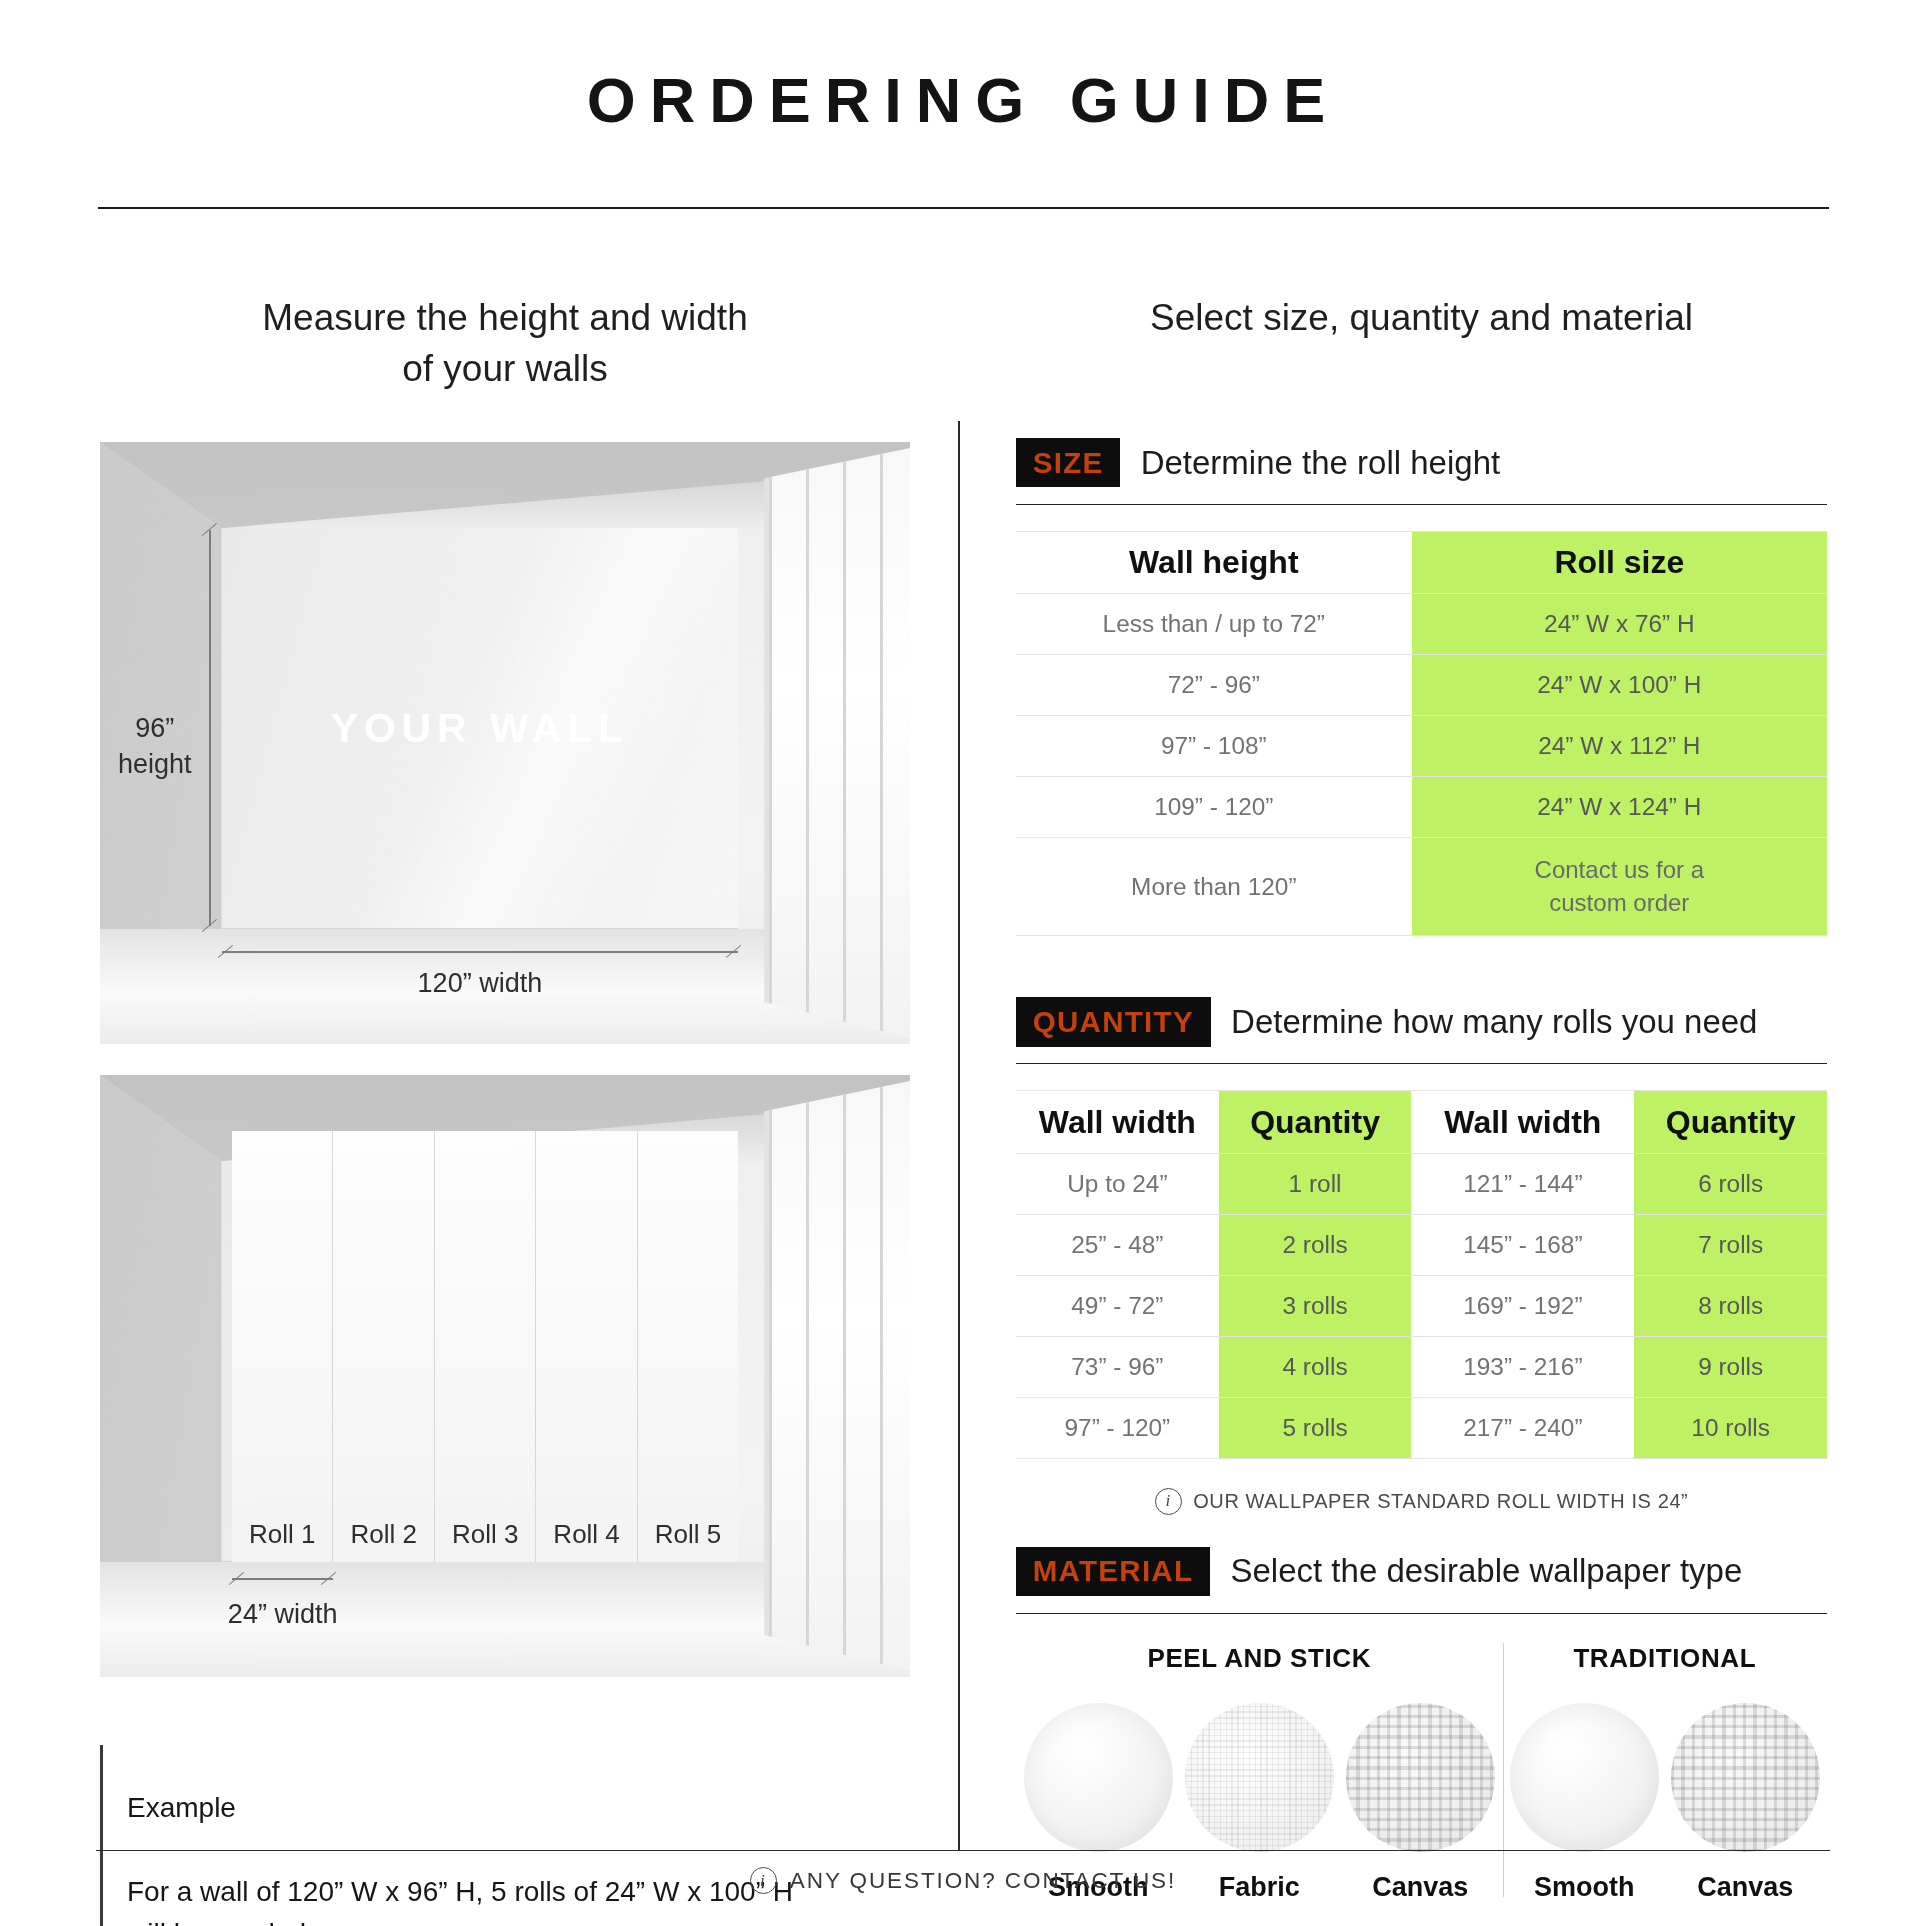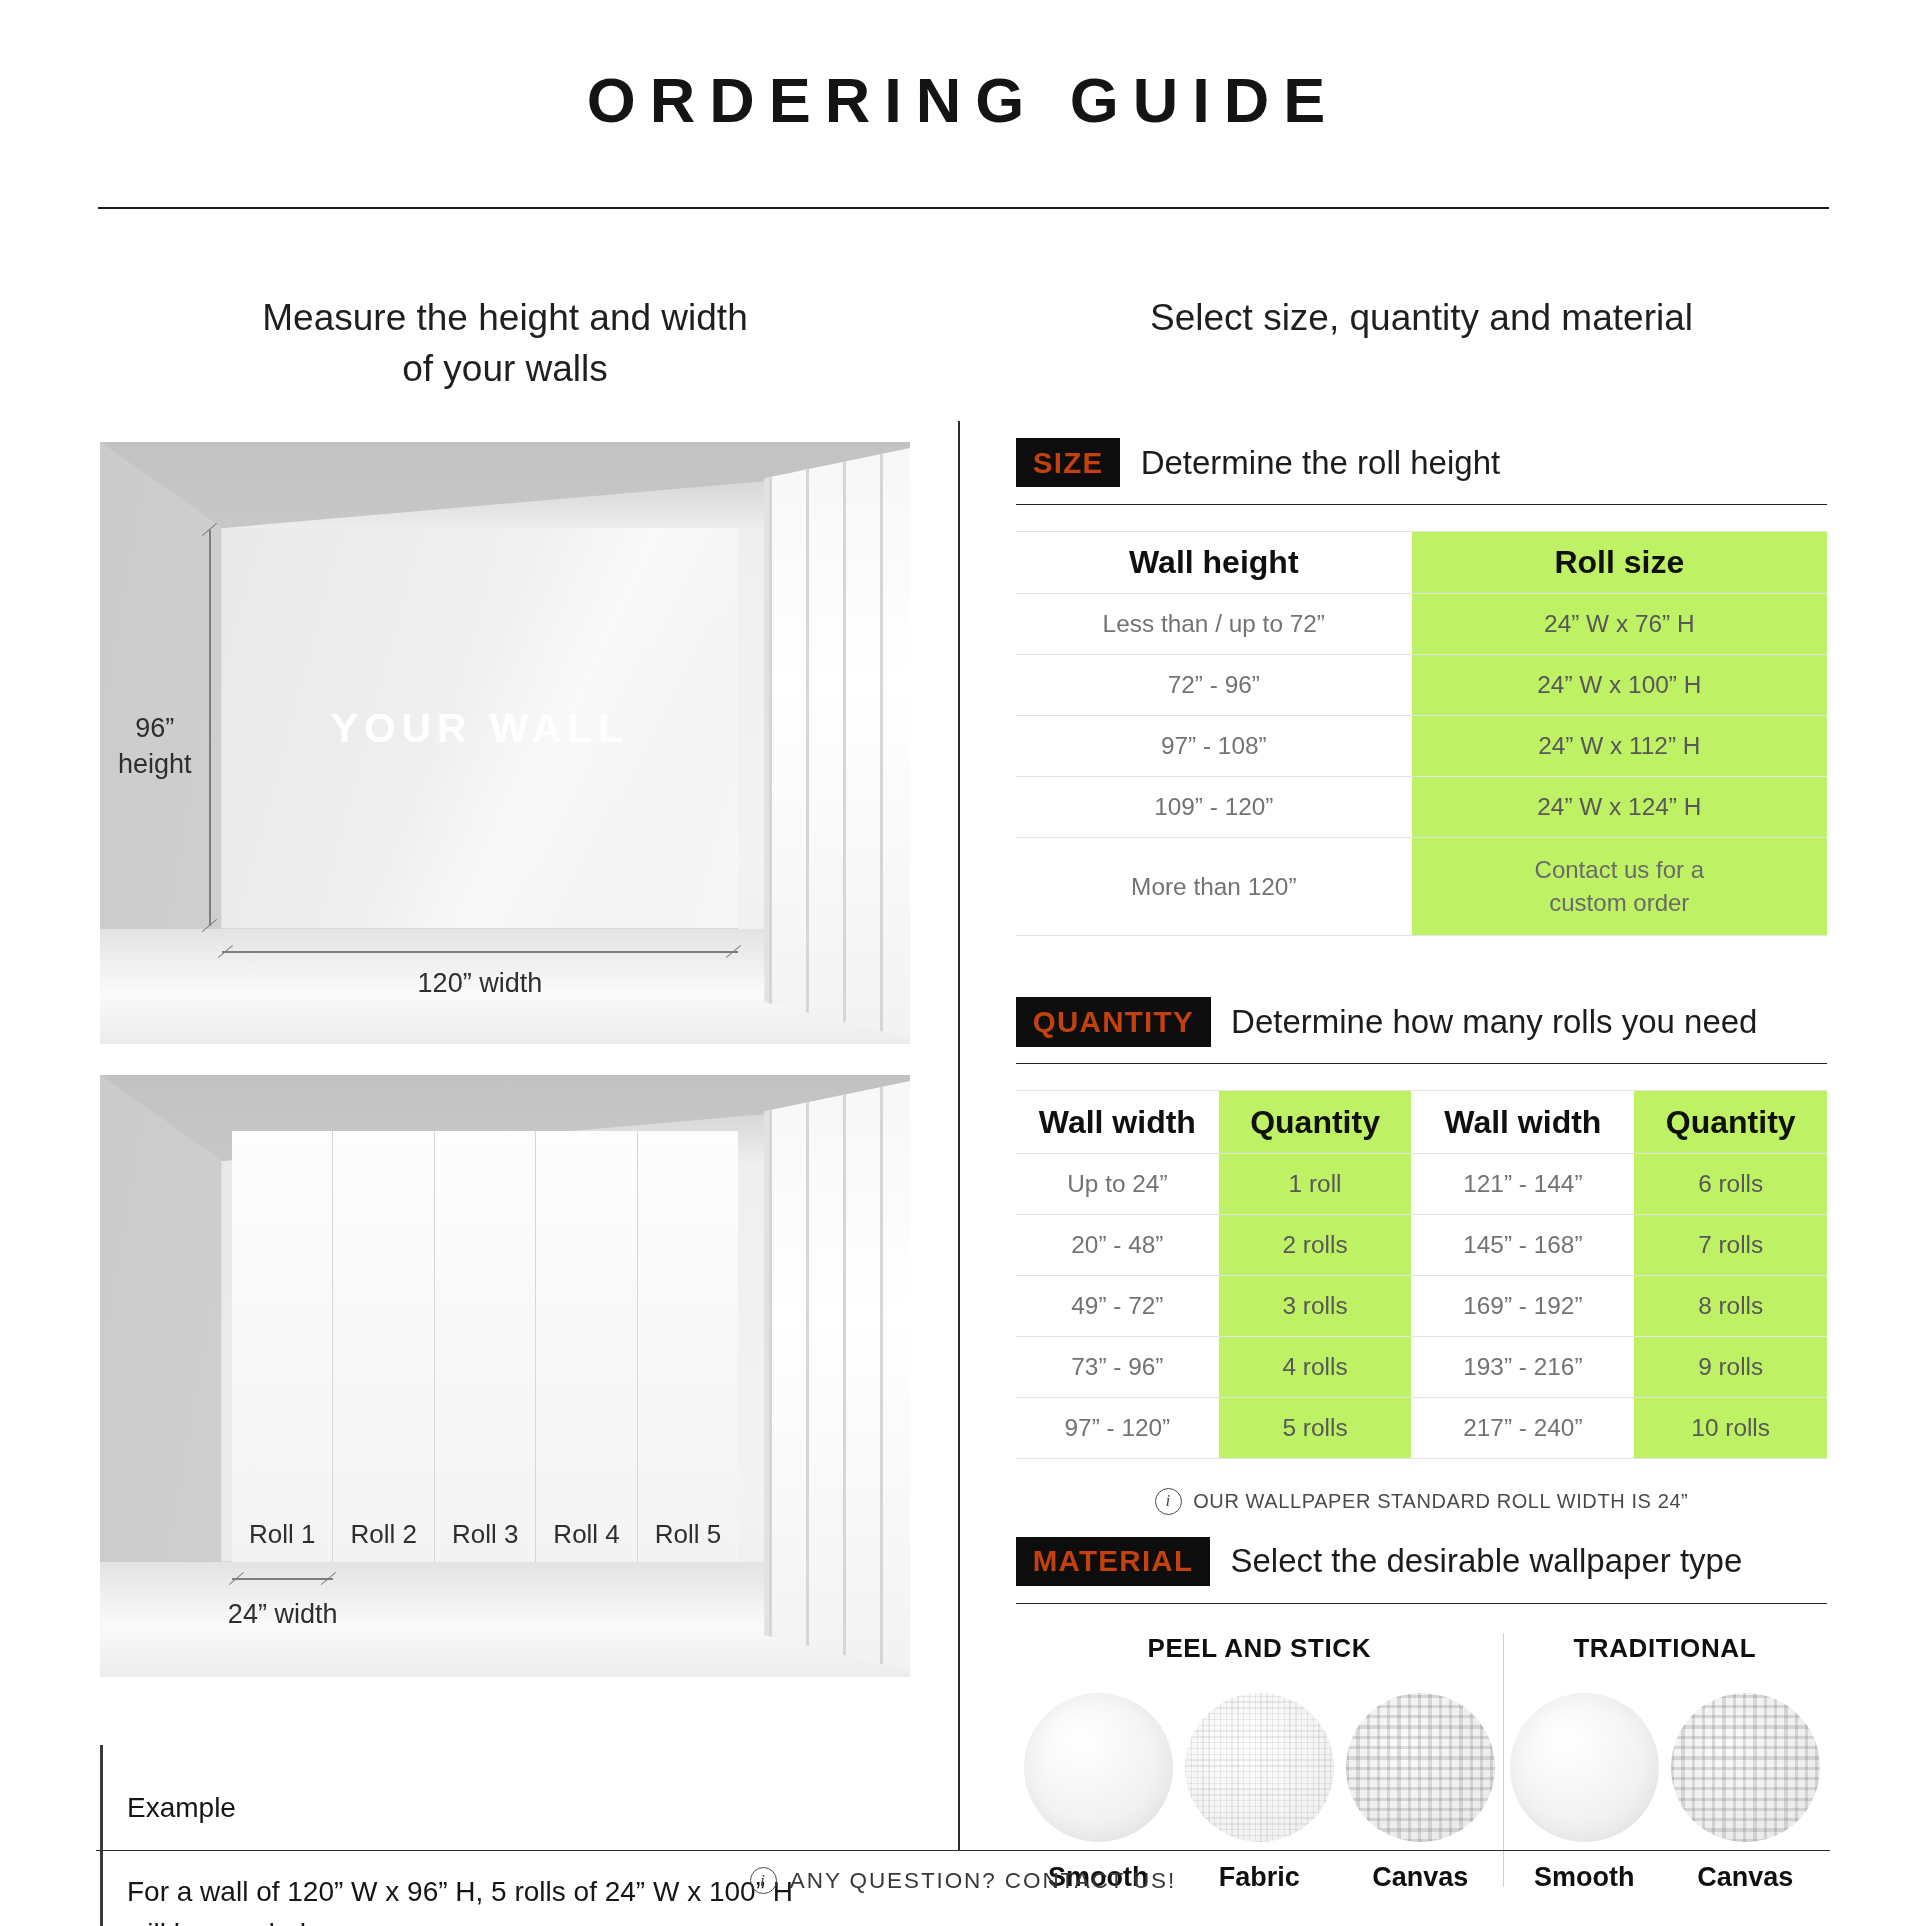--- a/index.html
+++ b/index.html
@@ -61,21 +61,21 @@
   .room-width-label.small { left:12.55%; width:20%; top:87%; }
 
   
   .example { display:flex; gap:24.4px; margin-top:68px; }
   .example-bar { width:2.6px; background:#3a3a3a; }
   .example-text { font-size:28px; line-height:1.5; color:#161616; white-space:pre-line; }
 
   
   .section-size { margin-top:95px; }
   .section-quantity { margin-top:61px; }
-  .section-material { margin-top:22px; }
+  .section-material { margin-top:32px; }
   .sec-head { display:flex; align-items:center; gap:20.5px; border-bottom:1.9px solid #232323; padding-bottom:16.7px; }
   .badge { background:#0d0d0d; color:#c2410c; font-size:29.5px; font-weight:700; letter-spacing:1.3px; padding:7.7px 16.7px; }
   .sec-title { font-size:33px; color:#1c1c1c; }
 
   .tbl { margin-top:26px; border-top:1.3px solid #e3e3e3; }
   .tbl-row { display:grid; border-bottom:1.3px solid #e3e3e3; align-items:stretch; }
   .size-tbl .tbl-row { grid-template-columns:1fr 1.05fr; }
   .qty-tbl .tbl-row { grid-template-columns:1fr 0.95fr 1.1fr 0.95fr; }
   .cell { display:flex; align-items:center; justify-content:center; text-align:center;
           padding:16px 6.4px; font-size:24.4px; color:#737373; }
@@ -227,21 +227,21 @@
         <div class="cell head">Wall width</div>
         <div class="cell head shaded">Quantity</div>
       </div>
       <div class="tbl-row">
         <div class="cell">Up to 24”</div>
         <div class="cell shaded">1 roll</div>
         <div class="cell">121” - 144”</div>
         <div class="cell shaded">6 rolls</div>
       </div>
       <div class="tbl-row">
-        <div class="cell">20” - 48”</div>
+        <div class="cell">25” - 48”</div>
         <div class="cell shaded">2 rolls</div>
         <div class="cell">145” - 168”</div>
         <div class="cell shaded">7 rolls</div>
       </div>
       <div class="tbl-row">
         <div class="cell">49” - 72”</div>
         <div class="cell shaded">3 rolls</div>
         <div class="cell">169” - 192”</div>
         <div class="cell shaded">8 rolls</div>
       </div>

